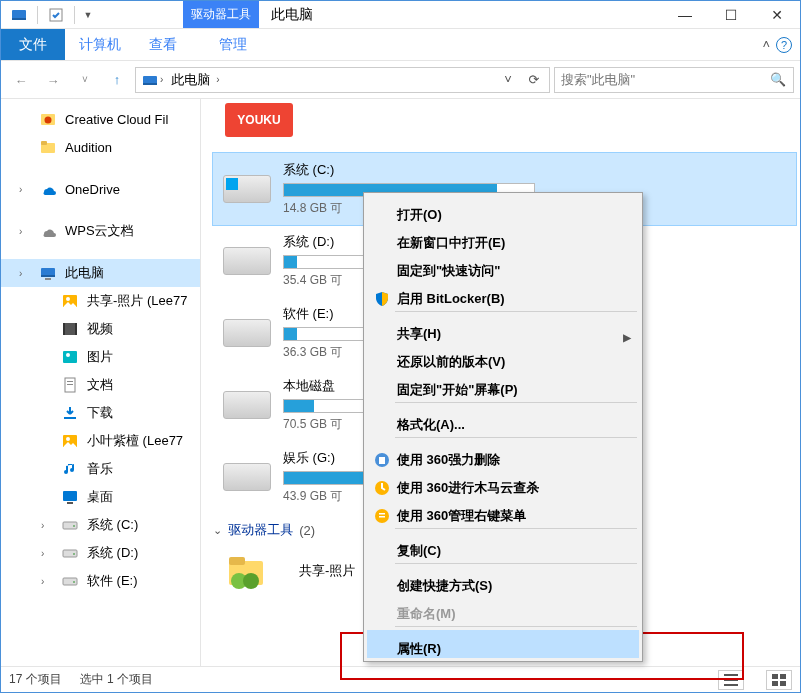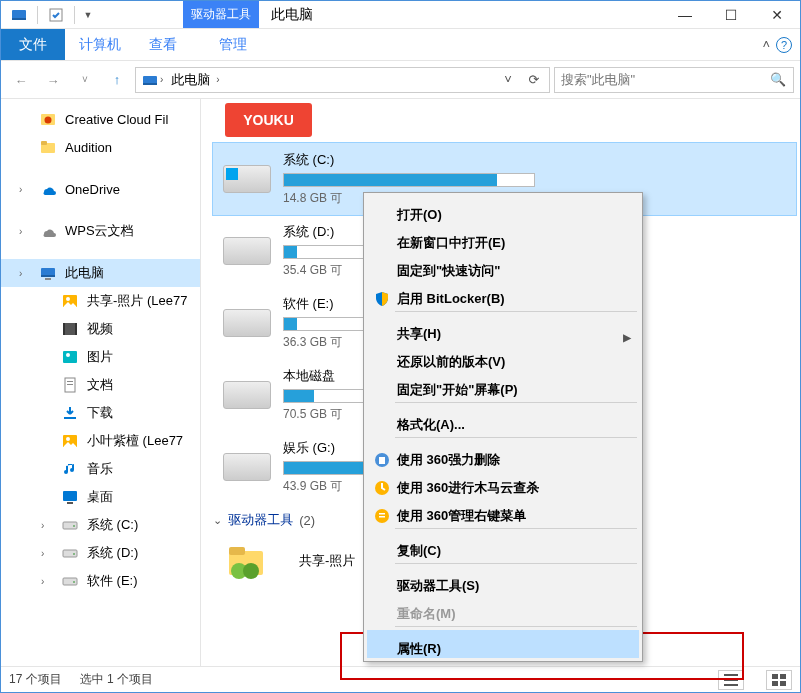--- a/index.html
+++ b/index.html
@@ -37,21 +37,21 @@
   .sidebar { width: 200px; border-right:1px solid #e5e5e5; padding:6px 0; overflow:hidden; }
   .side-item { display:flex; align-items:center; height:28px; padding-left:18px; gap:8px; white-space:nowrap; overflow:hidden; }
   .side-item .exp { width:12px; color:#666; font-size:10px; visibility:hidden; }
   .side-item.expandable .exp { visibility:visible; }
   .side-item .s-icon { width:18px; height:18px; display:flex; align-items:center; justify-content:center; font-size:14px;}
   .side-sep { height:14px; }
   .side-item.indent1 { padding-left: 40px; }
   .side-item.selected { background:#cce8ff; }
 
   .content { flex:1; padding:4px 4px 0 12px; overflow:hidden; position:relative; }
-  .cut-thumb { width:87px; height:34px; background:#e43; border-radius:3px; display:flex; align-items:center; justify-content:center; color:#fff; font-size:14px; font-weight:bold; margin-bottom:6px; margin-left: 12px;}
+  .cut-thumb { width:68px; height:34px; background:#e43; border-radius:3px; display:flex; align-items:center; justify-content:center; color:#fff; font-size:12px; font-weight:bold; margin-bottom:16px; margin-left: 12px;}
   .drive-row { display:flex; gap:10px; align-items:center; padding:4px 8px; height:72px; }
   .drive-row.selected { background:#cce8ff; outline:1px solid #99d1ff; }
   .drive-icon { width:52px; height:40px; display:flex; align-items:center; justify-content:center; }
   .drive-icon .disk-body { width:48px; height:28px; background:linear-gradient(#eee,#ccc); border-radius:3px; border:1px solid #bbb; position:relative;}
   .drive-icon .disk-body.system::before { content:""; position:absolute; left:2px; top:2px; width:12px; height:12px; background:#00a4ef; }
   .drive-info { flex:1; min-width:0; }
   .drive-name { font-size:13px; margin-bottom:4px; }
   .drive-bar { height:14px; border:1px solid #bbb; width:252px; position:relative; background:#fff; }
   .drive-bar-fill { height:100%; background:#26a0da; }
   .drive-free { font-size:12px; color:#666; margin-top:3px; }
@@ -485,21 +485,21 @@
           </svg>
         </span>
         <span>使用 360管理右键菜单</span>
       </div>
       <div class="cm-sep"></div>
       <div class="cm-item">
         <span>复制(C)</span>
       </div>
       <div class="cm-sep"></div>
       <div class="cm-item">
-        <span>驱动器工具(S)</span>
+        <span>创建快捷方式(S)</span>
       </div>
       <div class="cm-item disabled">
         <span>重命名(M)</span>
       </div>
       <div class="cm-sep"></div>
       <div class="cm-item highlight">
         <span>属性(R)</span>
       </div>
     </div>
 

